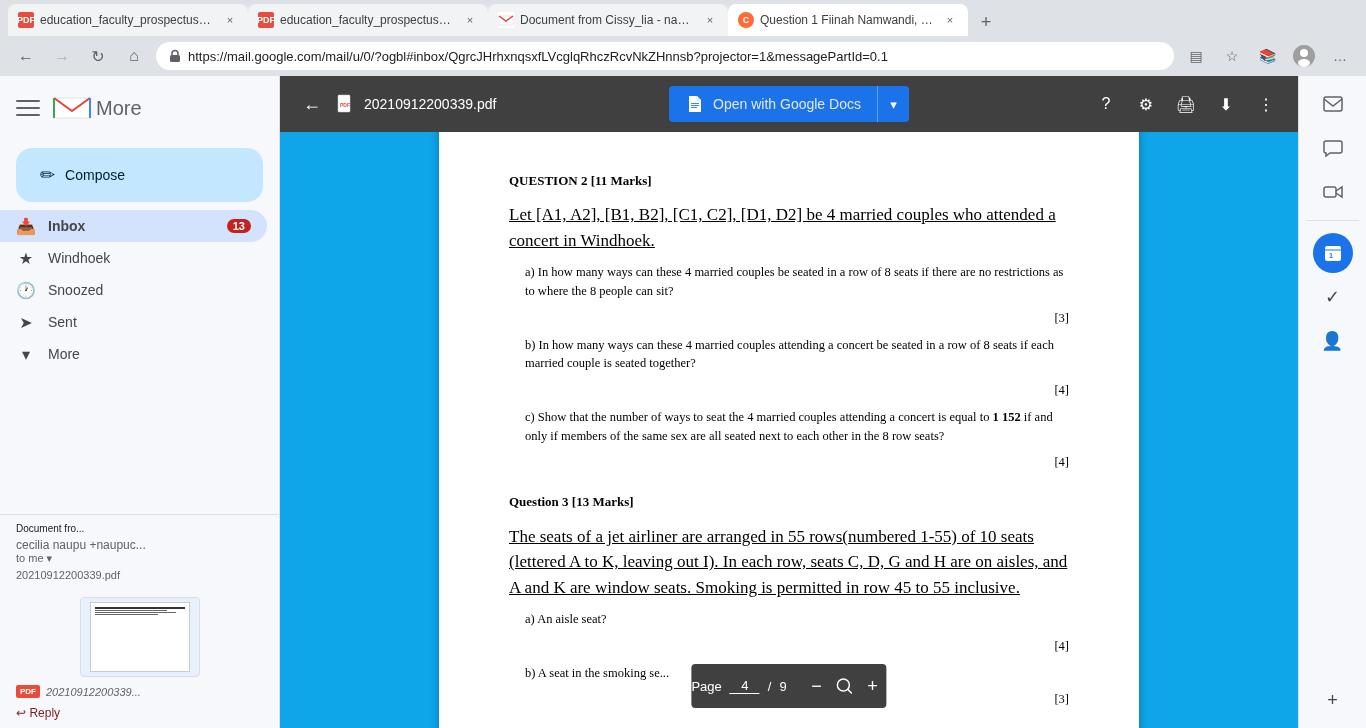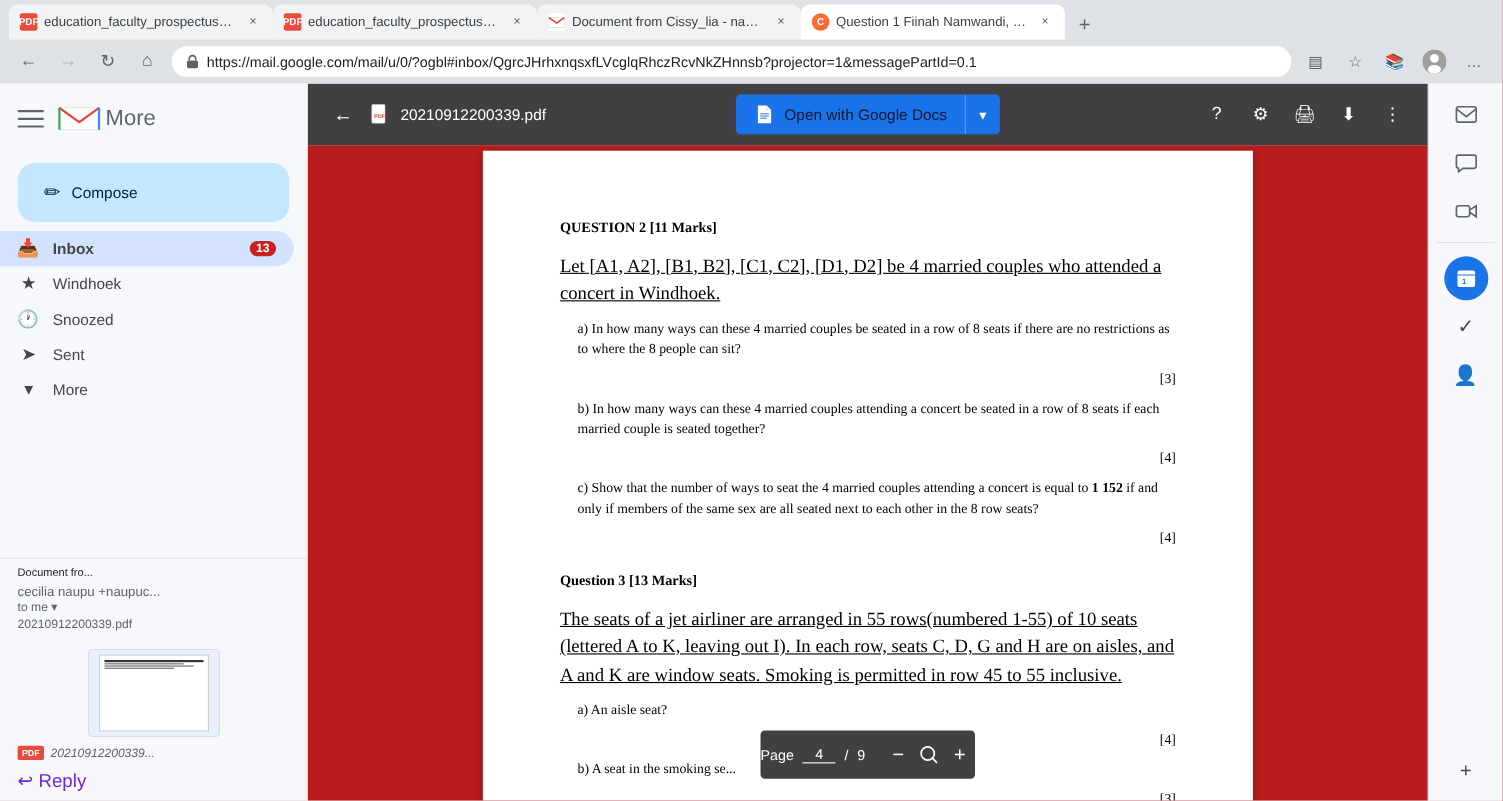--- a/index.html
+++ b/index.html
@@ -40,29 +40,29 @@
     
     .pdf-overlay { flex: 1; display: flex; flex-direction: column; position: relative; overflow: hidden; }
     
     
     .pdf-toolbar { height: 56px; background: #404040; display: flex; align-items: center; justify-content: center; position: relative; z-index: 10; }
     .pdf-toolbar-left { position: absolute; left: 16px; display: flex; align-items: center; gap: 8px; }
     .pdf-back-btn { width: 32px; height: 32px; border-radius: 50%; display: flex; align-items: center; justify-content: center; color: #fff; cursor: pointer; font-size: 18px; }
     .pdf-filename { color: #fff; font-size: 14px; }
     
     .open-docs-btn { display: flex; align-items: center; background: #1a73e8; border-radius: 4px; overflow: hidden; }
-    .open-docs-main { display: flex; align-items: center; gap: 8px; padding: 8px 16px; cursor: pointer; color: #0f172a; font-size: 14px; font-weight: 500; }
+    .open-docs-main { display: flex; align-items: center; gap: 8px; padding: 8px 16px; cursor: pointer; color: #e5e5e5; font-size: 14px; font-weight: 500; }
     .docs-icon { width: 20px; height: 20px; display: flex; align-items: center; justify-content: center; }
     .open-docs-dropdown { width: 32px; height: 36px; display: flex; align-items: center; justify-content: center; color: #fff; cursor: pointer; border-left: 1px solid rgba(255,255,255,0.3); }
 
     .pdf-toolbar-right { position: absolute; right: 16px; display: flex; align-items: center; gap: 8px; }
     .pdf-toolbar-btn { width: 32px; height: 32px; border-radius: 50%; display: flex; align-items: center; justify-content: center; color: #fff; cursor: pointer; font-size: 16px; }
 
     
-    .pdf-content-area { flex: 1; background: #b91c1c; overflow: hidden; display: flex; justify-content: center; align-items: flex-start; padding-top: 5px; }
+    .pdf-content-area { flex: 1; background: #0ea5e9; overflow: hidden; display: flex; justify-content: center; align-items: center; padding-top: 20px; }
     
     .pdf-page { background: #fff; width: 700px; min-height: 550px; padding: 60px 70px 40px; box-shadow: 0 2px 8px rgba(0,0,0,0.3); font-family: 'Times New Roman', Times, serif; font-size: 12.5px; line-height: 1.5; color: #000; position: relative; }
 
     .question-title { font-weight: bold; font-size: 13px; margin-bottom: 12px; }
     .question-intro { margin-bottom: 10px; font-size: 17px; text-decoration: underline; }
     .question-part { margin-bottom: 8px; font-size: 12.5px; padding-left: 16px; position: relative; }
     .marks-right { text-align: right; font-size: 12.5px; margin-bottom: 8px; }
     .question-section { margin-bottom: 20px; }
 
     
@@ -212,21 +212,21 @@
           <div style="height:1px;background:#666;margin-bottom:1px;width:70%;"></div>
         </div>
       </div>
     </div>
 
     <div style="margin: 0 16px 8px; display:flex;align-items:center;gap:6px;">
       <div style="background:#e74c3c;color:white;font-size:8px;font-weight:bold;padding:2px 4px;border-radius:2px;">PDF</div>
       <span style="font-size:11px;color:#5f6368;white-space:nowrap;overflow:hidden;text-overflow:ellipsis;font-style:italic;">20210912200339...</span>
     </div>
 
-    <div style="margin: 0 16px 8px; display:flex;align-items:center;gap:6px;cursor:pointer;color:#6d28d9;font-size:17px;">
+    <div style="margin: 0 16px 8px; display:flex;align-items:center;gap:6px;cursor:pointer;color:#7f1d1d;font-size:12px;">
       ↩ Reply
     </div>
   </div>
 
   <div class="pdf-overlay">
 
     <div class="pdf-toolbar">
       <div class="pdf-toolbar-left">
         <div class="pdf-back-btn">←</div>
         <svg width="20" height="20" viewBox="0 0 20 20" fill="none">

